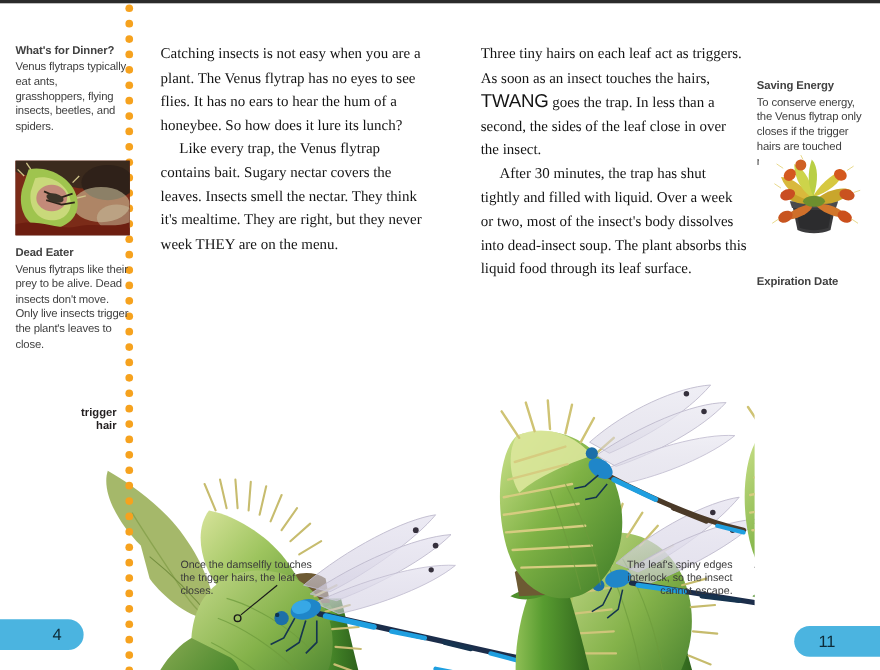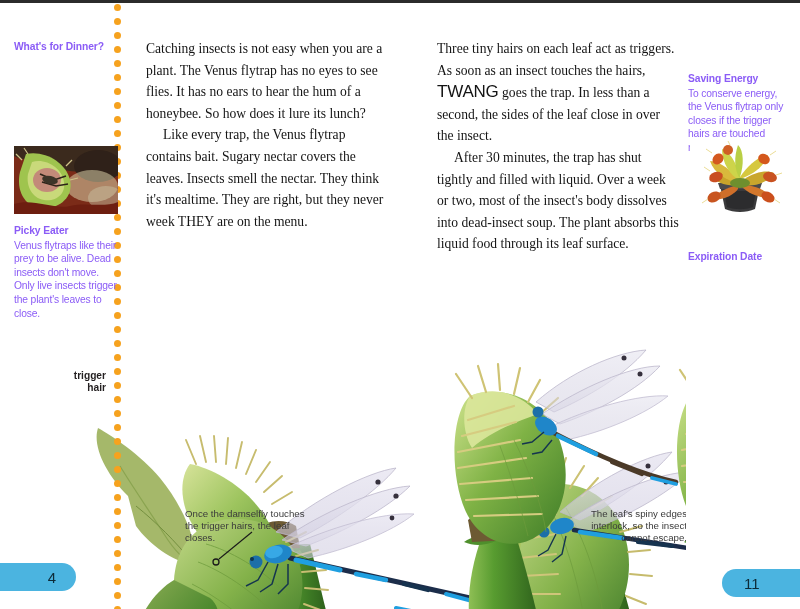--- a/index.html
+++ b/index.html
@@ -13,21 +13,21 @@
   .top-rule{position:absolute;left:0;top:0;width:800px;height:3px;background:#2b2b2b;}
 
   
   .spine-dots{position:absolute;left:114px;top:0;width:8px;height:609px;}
   .spine-dots i{
     position:absolute;left:0;width:7px;height:7px;border-radius:50%;
     background:#f6a21e;display:block;
   }
 
   
-  .side{position:absolute;width:104px;color:#8b5cf6;}
+  .side{position:absolute;width:104px;color:#404040;}
   .side-left{left:14px;}
   .side-right{left:688px;margin-top:32px;}
   .side h3{
     margin:0 0 1px 0;font-size:10.3px;font-weight:bold;line-height:13.6px;
     letter-spacing:-0.1px;
   }
   .side p{
     margin:0;font-size:10.3px;line-height:13.6px;letter-spacing:-0.15px;
   }
 
@@ -51,21 +51,21 @@
 
   
   .stage{position:absolute;left:0;top:336px;width:686px;height:291px;overflow:hidden;}
 
   
   .callout{
     position:absolute;color:#231f20;font-size:9.6px;line-height:11.6px;
     font-family:"Liberation Sans", sans-serif;
   }
   .callout.bold{font-weight:bold;font-size:10.2px;line-height:12px;text-align:right;}
-  .callout.cap{color:#3b3b3b;font-size:9.7px;line-height:11.8px;margin-left:21px;}
+  .callout.cap{color:#3b3b3b;font-size:9.7px;line-height:11.8px;}
   .callout.cap-r{text-align:right;}
 
   
   .pagetab{
     position:absolute;height:28px;background:#4bb4e0;border-radius:14px;
     color:#0d2b38;font-size:15px;font-weight:normal;
     display:flex;align-items:center;font-family:"Liberation Sans", sans-serif;
   }
   .pagetab-left{left:-14px;bottom:18px;width:70px;justify-content:flex-end;padding-right:20px;}
   .pagetab-right{right:-14px;bottom:12px;width:70px;justify-content:flex-start;padding-left:22px;}
@@ -462,20 +462,21 @@
       <i style="top: 536px; background: rgb(246, 162, 30);"></i>
       <i style="top: 550px; background: rgb(246, 162, 30);"></i>
       <i style="top: 564px; background: rgb(246, 162, 30);"></i>
       <i style="top: 578px; background: rgb(246, 162, 30);"></i>
       <i style="top: 592px; background: rgb(246, 162, 30);"></i>
       <i style="top: 606px; background: rgb(246, 162, 30);"></i>
     </div>
 
   <div class="side side-left" style="top:40px;">
     <h3>What's for Dinner?</h3>
+    <p>Venus flytraps typically eat ants, grasshoppers, flying insects, beetles, and spiders.</p>
   </div>
 
   <div class="photo photo-bug">
     <svg width="104" height="68" viewBox="0 0 104 68">
       <rect width="104" height="68" fill="#7b2b18"></rect>
       <path d="M0 0 H104 V30 C80 22 58 30 40 20 C24 12 10 16 0 10 Z" fill="#3b2a1d"></path>
       <ellipse cx="84" cy="20" rx="24" ry="16" fill="#2f2119"></ellipse>
       <ellipse cx="78" cy="40" rx="26" ry="16" fill="#d8cfa8" opacity="0.55"></ellipse>
       <ellipse cx="92" cy="52" rx="18" ry="12" fill="#c8bfa0" opacity="0.5"></ellipse>
       <path d="M12 8 C30 4 52 16 56 34 C60 52 44 64 26 62 C10 60 2 44 6 26 Z" fill="#9fc44e"></path>
@@ -490,21 +491,21 @@
         <line x1="8" y1="14" x2="2" y2="8"></line>
         <line x1="14" y1="8" x2="10" y2="2"></line>
         <line x1="52" y1="20" x2="58" y2="14"></line>
         <line x1="56" y1="34" x2="64" y2="32"></line>
       </g>
       <path d="M0 58 C20 52 40 64 56 60 C72 56 90 62 104 56 V68 H0 Z" fill="#6d1e10"></path>
     </svg>
   </div>
 
   <div class="side side-left" style="top:224px;">
-    <h3>Picky Eater</h3>
+    <h3>Dead Eater</h3>
     <p>Venus flytraps like their prey to be alive. Dead insects don't move. Only live insects trigger the plant's leaves to close.</p>
   </div>
 
   <div class="col col-1">
     <p>Catching insects is not easy when you are a plant. The Venus flytrap has no eyes to see flies. It has no ears to hear the hum of a honeybee. So how does it lure its lunch?</p>
     <p class="ind">Like every trap, the Venus flytrap contains bait. Sugary nectar covers the leaves. Insects smell the nectar. They think it's mealtime. They are right, but they never week THEY are on the menu.</p>
   </div>
 
   <div class="col col-2">
     <p><span>Three tiny hairs on each leaf act as triggers. As soon as an insect touches the hairs, </span><span class="twang">TWANG</span><span> goes the trap. In less than a second, the sides of the leaf close in over the insect.</span></p>

